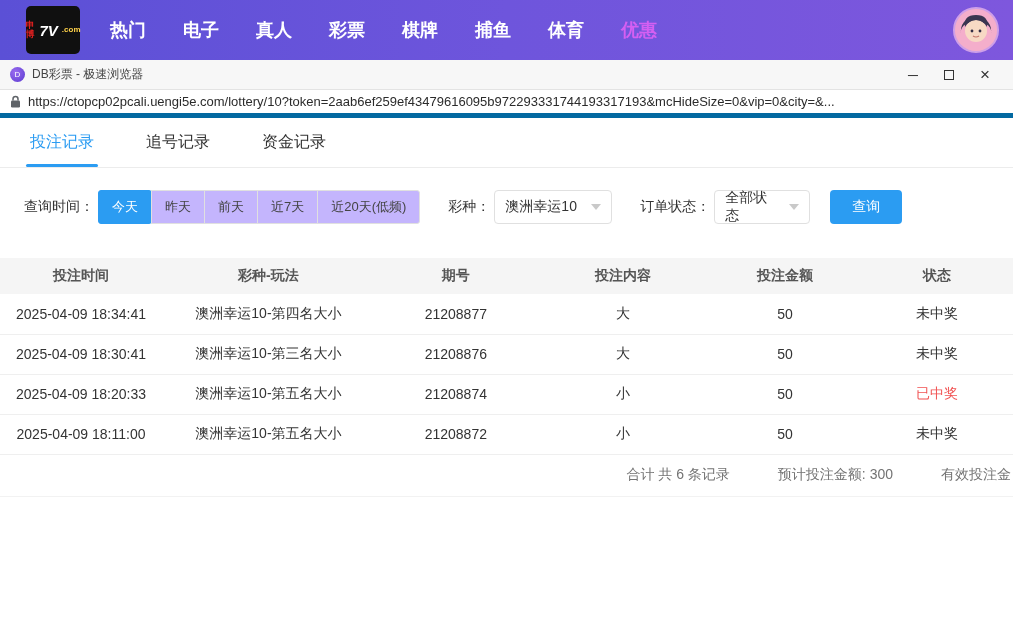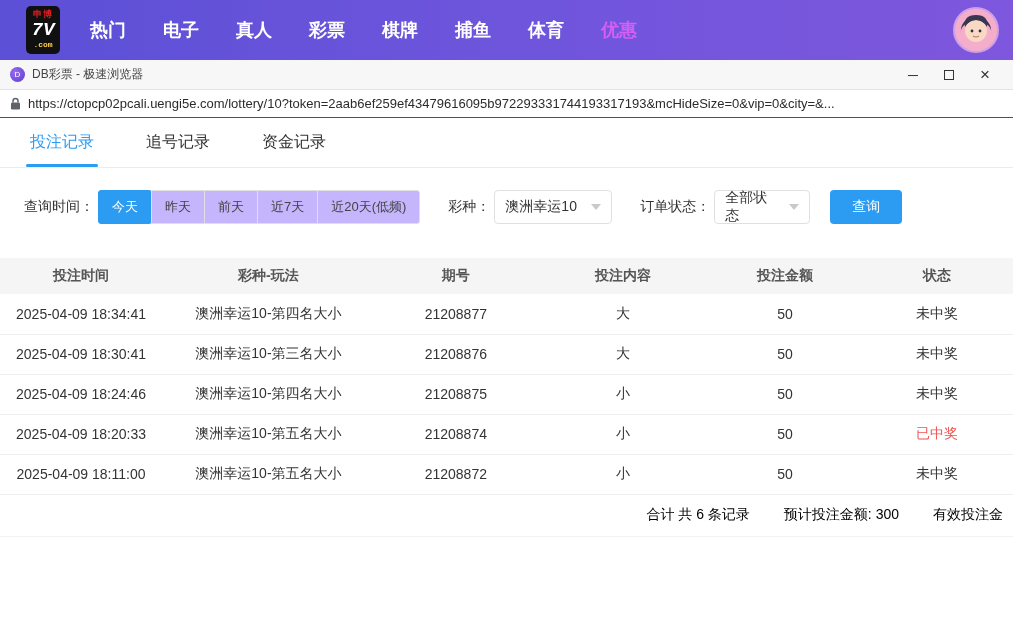--- a/index.html
+++ b/index.html
@@ -2,44 +2,44 @@
 <html><head>
 <meta charset="utf-8">
 <style>
   * { margin:0; padding:0; box-sizing:border-box; }
   html,body { width:1013px; height:620px; overflow:hidden; background:#fff;
     font-family:"Liberation Sans","DejaVu Sans",sans-serif; }
 
   
   .site-header{ height:60px; background:linear-gradient(90deg,#5b50d6,#6e55dc,#7e57dd);
     display:flex; align-items:center; padding:0 14px; }
-  .logo{ width:34px; height:48px; background:#101010; border-radius:5px; margin:0 18px 0 12px;
-    display:flex; flex-direction:column; align-items:center; justify-content:center; line-height:1; cursor:pointer;font-family:Liberation Mono, monospace;}
+  .logo{ width:54px; height:48px; background:#101010; border-radius:5px; margin:0 18px 0 12px;
+    display:flex; flex-direction:row; align-items:center; justify-content:center; line-height:1; cursor:pointer;}
   .logo .l1{ color:#e02020; font-size:9px; font-weight:bold; letter-spacing:1px;}
-  .logo .l2{ color:#ffffff; font-size:19px; font-weight:bold; font-style:italic; margin:1px 13px;}
+  .logo .l2{ color:#ffffff; font-size:15px; font-weight:bold; font-style:italic; margin:1px 4px;}
   .logo .l3{ color:#ffd24a; font-size:8px; font-weight:bold;}
   .site-nav{ display:flex; align-items:center; gap:37px; margin-left:12px; }
   .site-nav .nav-item{ color:#ffffff; font-size:18px; font-weight:bold; cursor:pointer; }
   .site-nav .nav-item.hot{ color:#d55ff2; }
   .avatar{ margin-left:auto; width:46px; height:46px; border-radius:50%; overflow:hidden;
     background:#f2a8c6; border:2px solid #cfa0e8; cursor:pointer; }
 
   
   .titlebar{ height:30px; background:#f7f7f7; border-bottom:1px solid #e3e3e3;
     display:flex; align-items:center; padding:0 10px; }
   .app-icon{ width:15px; height:15px; border-radius:50%;
     background:radial-gradient(circle at 35% 35%, #9a6cf0, #5b3bd0);
     color:#fff; font-size:8px; display:flex; align-items:center; justify-content:center; margin-right:7px;}
   .win-title{ font-size:12px; color:#444; }
   .win-controls{ margin-left:auto; display:flex; align-items:center; }
   .win-btn{ width:36px; height:26px; display:flex; align-items:center; justify-content:center;
     color:#333; font-size:14px; cursor:pointer; }
   .max-box{ width:10px; height:10px; border:1px solid #333; display:inline-block; }
 
-  .addressbar{ height:28px; background:#ffffff; border-bottom:1px solid #0369a1;
+  .addressbar{ height:28px; background:#ffffff; border-bottom:5px solid #0369a1;
     display:flex; align-items:center; padding:0 10px; }
   .lock-icon{ margin-right:7px; display:flex; }
   .url-text{ font-size:13px; color:#2b2b2b; white-space:nowrap; overflow:hidden; }
 
   
   .tabs{ height:50px; display:flex; align-items:flex-end; gap:52px; padding:0 30px;
     border-bottom:1px solid #ececec; }
   .tab{ font-size:16px; color:#333; padding-bottom:14px; cursor:pointer; position:relative; }
   .tab.active{ color:#2b9cf2; }
   .tab.active::after{ content:""; position:absolute; left:-4px; right:-4px; bottom:0;
@@ -65,21 +65,21 @@
     border:none; border-radius:4px; font-size:14px; cursor:pointer; }
 
   table{ width:100%; border-collapse:collapse; table-layout:fixed; }
   thead th{ background:#f5f5f5; height:36px; font-weight:bold; font-size:14px; color:#555; }
   tbody td{ height:40px; text-align:center; font-size:14px; color:#333;
     border-bottom:1px solid #efefef; white-space:nowrap; overflow:hidden; }
   td.won{ color:#f15353; }
   col.c1{width:16%;} col.c2{width:21%;} col.c3{width:16%;} col.c4{width:17%;} col.c5{width:15%;} col.c6{width:15%;}
 
   .summary{ height:42px; display:flex; align-items:center; justify-content:flex-end;
-    gap:34px; font-size:14px; color:#000000; padding-right:10px; border-bottom:1px solid #f2f2f2; }
+    gap:48px; font-size:14px; color:#737373; padding-right:2px; border-bottom:1px solid #f2f2f2; }
   .summary span{ white-space:nowrap; }
 </style>
 </head>
 <body>
 
 <div class="site-header">
   <div class="logo">
     <span class="l1">申博</span>
     <span class="l2">7V</span>
     <span class="l3">.com</span>
@@ -190,28 +190,20 @@
 
   <tr>
     <td>2025-04-09 18:30:41</td>
     <td>澳洲幸运10-第三名大小</td>
     <td>21208876</td>
     <td>大</td>
     <td>50</td>
     <td>未中奖</td>
   </tr>
 
-  <tr>
-    <td>2025-04-09 18:24:46</td>
-    <td>澳洲幸运10-第四名大小</td>
-    <td>21208875</td>
-    <td>小</td>
-    <td>50</td>
-    <td>未中奖</td>
-  </tr>
 
   <tr>
     <td>2025-04-09 18:20:33</td>
     <td>澳洲幸运10-第五名大小</td>
     <td>21208874</td>
     <td>小</td>
     <td>50</td>
     <td class="won">已中奖</td>
   </tr>
 

